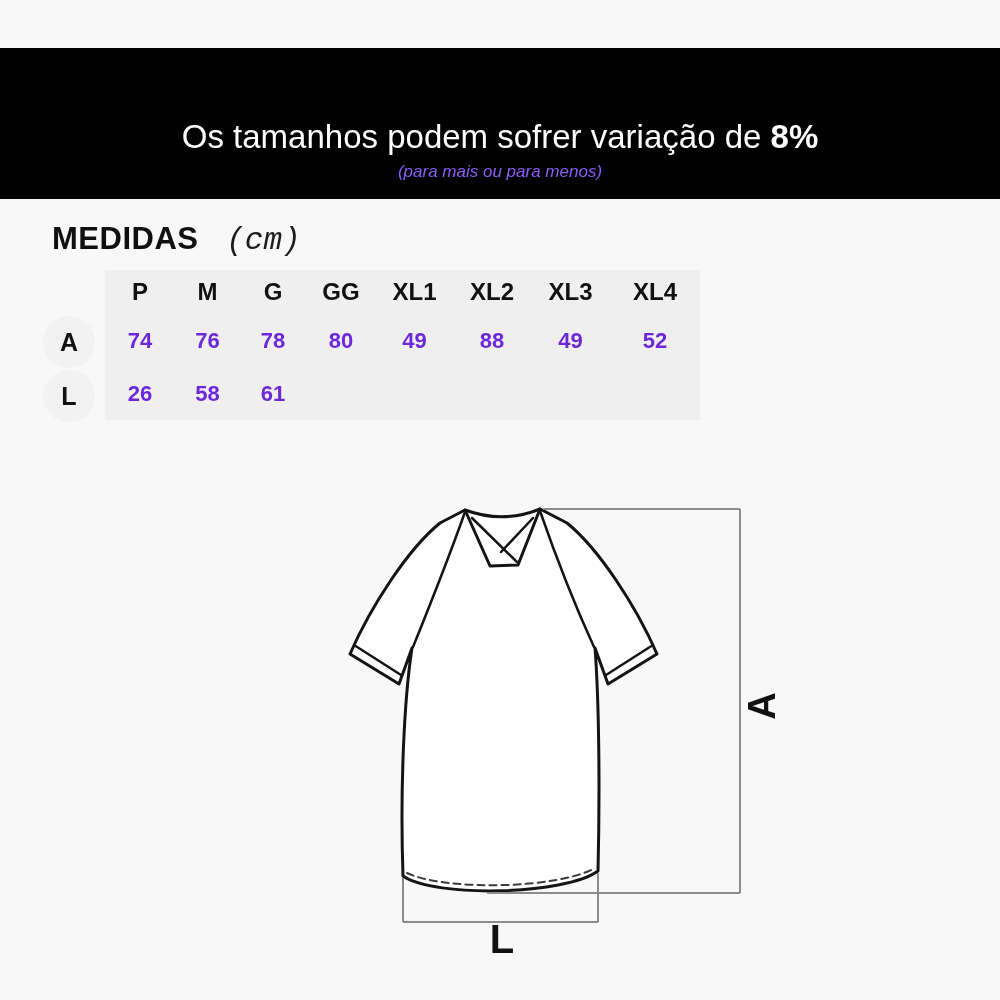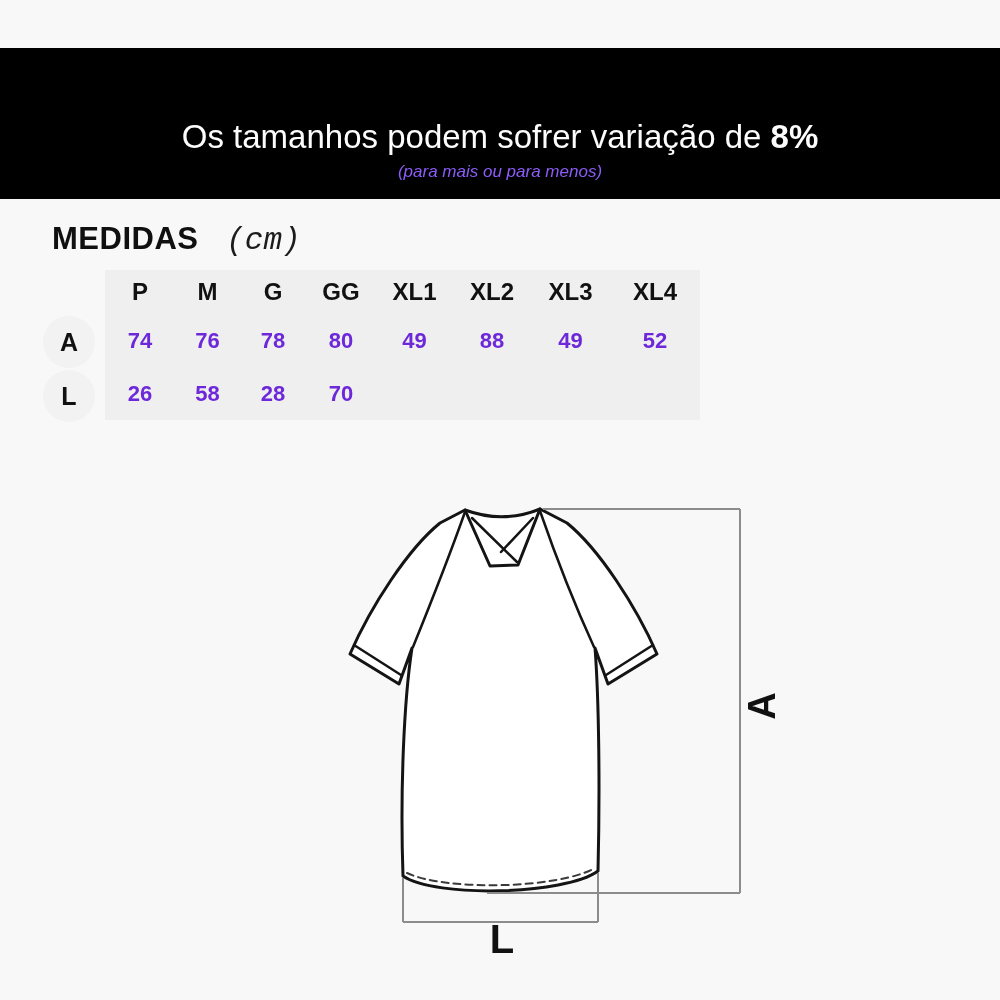--- a/index.html
+++ b/index.html
@@ -85,22 +85,21 @@
   <div class="cell size-value">76</div>
   <div class="cell size-value">78</div>
   <div class="cell size-value">80</div>
   <div class="cell size-value">49</div>
   <div class="cell size-value">88</div>
 
   <div class="cell size-value">49</div>
   <div class="cell size-value">52</div>
   <div class="cell size-value">26</div>
   <div class="cell size-value">58</div>
-  <div class="cell size-value">28</div>
-  <div class="cell size-value">70</div>
+  <div class="cell size-value">61</div>
 </div>
 
 <div class="row-badge badge-a">A</div>
 <div class="row-badge badge-l">L</div>
 
 <svg class="diagram" viewBox="0 440 1000 560" xmlns="http://www.w3.org/2000/svg">
 
   <g fill="#ffffff" stroke="#141414" stroke-width="3" stroke-linejoin="round" stroke-linecap="round">
 
     <path d="M465,510

